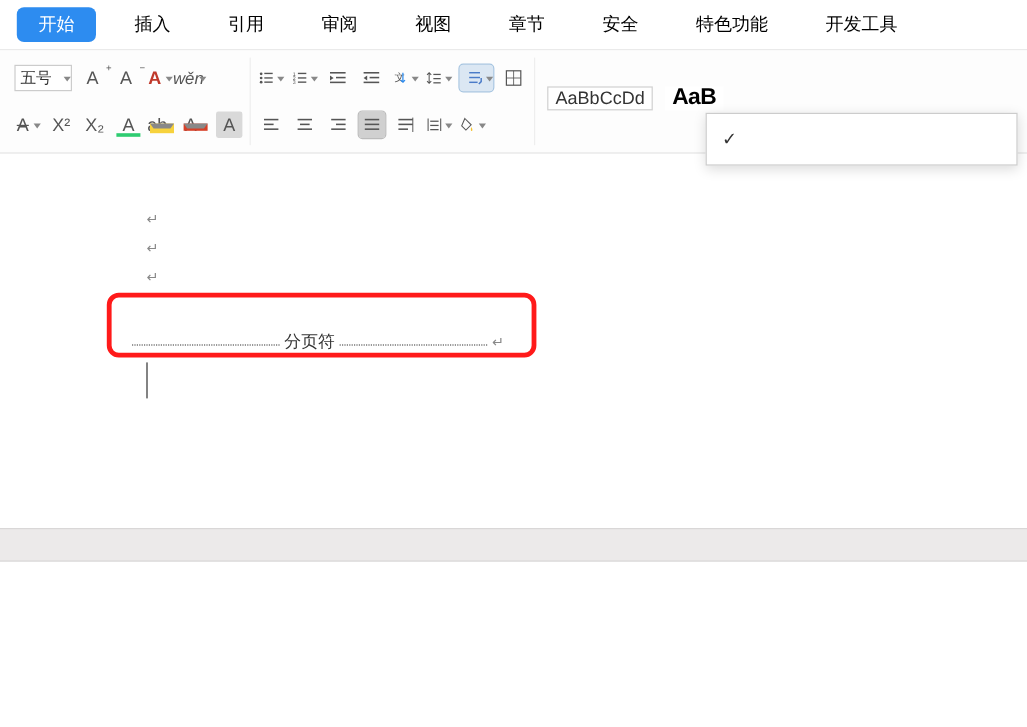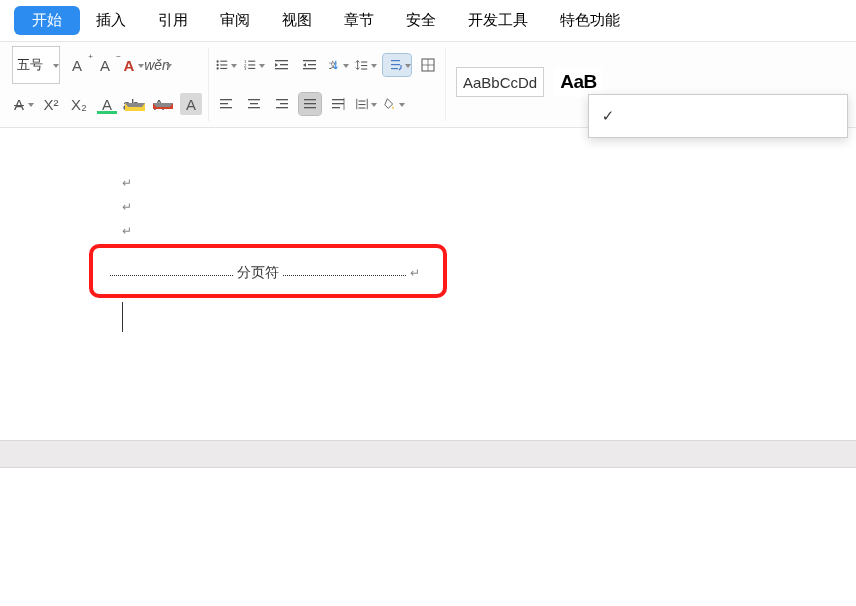--- a/index.html
+++ b/index.html
@@ -10,21 +10,21 @@
     background: #fff;
     color: #333;
     width: 856px;
     height: 606px;
     overflow: hidden;
     position: relative;
   }
   .tab-bar {
     display: flex;
     align-items: center;
-    gap: 0;
+    gap: 16px;
     padding: 6px 14px 6px 14px;
     border-bottom: 1px solid #e5e5e5;
     background: #fff;
   }
   .tab {
     padding: 5px 16px;
     font-size: 15px;
     color: #000000;
     cursor: pointer;
   }
@@ -50,21 +50,21 @@
     border-right: 1px solid #eee;
   }
   .row {
     display: flex;
     align-items: center;
     gap: 6px;
     height: 34px;
   }
   .fontbox {
     width: 48px;
-    height: 38px;
+    height: 22px;
     border: 1px solid #ccc;
     background: #fff;
     display: flex;
     align-items: center;
     padding: 0 4px;
     font-size: 13px;
     position: relative;
   }
   .fontbox::after {
     content: "";
@@ -105,21 +105,21 @@
     outline: 1px solid #a5c4e0;
     padding: 0 2px;
     width: 28px;
   }
   .highlight-box {
     background: #d9d9d9;
     padding: 3px 4px;
     border-radius: 2px;
   }
   .style-box {
-    height: 30px;
+    height: 20px;
     display: flex;
     align-items: center;
     padding: 0 6px;
     font-size: 15px;
     border: 1px solid #d0d0d0;
     background: #fff;
     margin-left: 4px;
   }
   .style-big {
     font-size: 19px;
@@ -178,21 +178,21 @@
     position: absolute;
     top: 104px;
     left: 89px;
     width: 358px;
     height: 54px;
     border: 4px solid #ff1a1a;
     border-radius: 10px;
   }
   .pagebreak {
     position: absolute;
-    top: 124px;
+    top: 136px;
     left: 110px;
     width: 310px;
     display: flex;
     align-items: center;
     font-family: "SimSun", serif;
     font-size: 14px;
   }
   .dotline {
     flex: 1;
     border-bottom: 1px dotted #333;
@@ -243,22 +243,22 @@
 <body>
 
 <div class="tab-bar">
   <div class="tab active">开始</div>
   <div class="tab">插入</div>
   <div class="tab">引用</div>
   <div class="tab">审阅</div>
   <div class="tab">视图</div>
   <div class="tab">章节</div>
   <div class="tab">安全</div>
+  <div class="tab">特色功能</div>
   <div class="tab">开发工具</div>
-  <div class="tab">特色功能</div>
 </div>
 
 <div class="ribbon">
 
   <div class="rgroup">
     <div class="row">
       <div class="fontbox dd">
         <span>五号</span>
       </div>
       <div class="icon A-sup">

